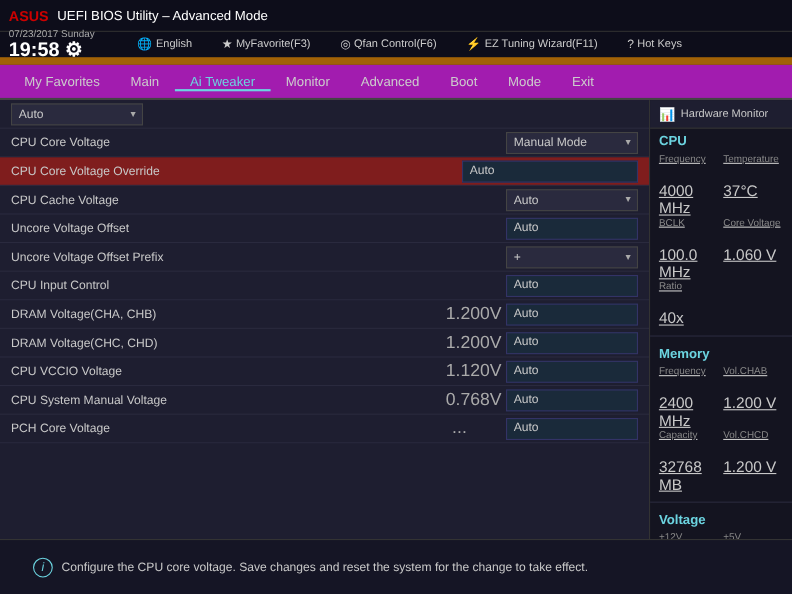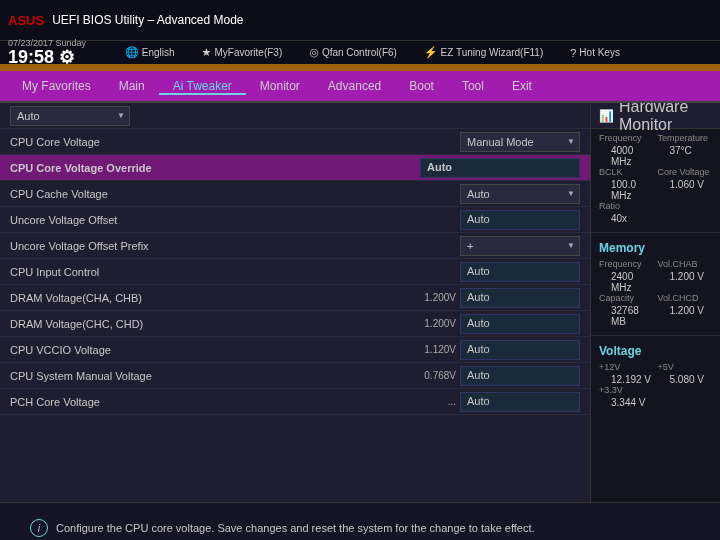--- a/index.html
+++ b/index.html
@@ -9,21 +9,21 @@
       background: #1a1a2e;
       font-family: Arial, sans-serif;
       font-size: 12px;
       color: #c8c8c8;
       overflow: hidden;
     }
 
     
     #top-bar {
       background: #0d0d1a;
-      height: 41px;
+      height: 29px;
       display: flex;
       align-items: center;
       padding: 0 8px;
       border-bottom: 1px solid #333;
     }
     #asus-logo {
       color: #cc0000;
       font-weight: bold;
       font-size: 13px;
       margin-right: 8px;
@@ -103,38 +103,37 @@
     }
 
     .setting-row {
       display: flex;
       align-items: center;
       height: 26px;
       padding: 0 10px;
       border-bottom: 1px solid #2a2a3e;
     }
     .setting-row.highlighted {
-      background: #701a75;
-      font-weight: bold;
+      background: #7f1d1d;
     }
     .setting-label {
       flex: 1;
       font-size: 11px;
       color: #c8c8c8;
     }
     .setting-value-box {
       display: flex;
       align-items: center;
       gap: 4px;
     }
     .setting-prefix {
-      font-size: 10px;
+      font-size: 16px;
       color: #aaa;
       min-width: 45px;
-      text-align: right;
+      text-align: left;
     }
     .dropdown-box {
       background: #2a2a3e;
       border: 1px solid #444;
       color: #c8c8c8;
       font-size: 11px;
       padding: 2px 20px 2px 6px;
       min-width: 120px;
       position: relative;
       display: inline-flex;
@@ -221,44 +220,44 @@
       background: #1e1e30;
       padding: 4px 8px;
       display: flex;
       align-items: center;
       gap: 5px;
       border-bottom: 1px solid #333;
       height: 26px;
     }
     .hw-title {
       color: #c8c8c8;
-      font-size: 16px;
+      font-size: 10px;
     }
     .hw-section {
       padding: 4px 8px;
     }
     .hw-section-title {
       color: #6cd4e0;
       font-size: 12px;
       margin-bottom: 4px;
       font-weight: bold;
     }
     .hw-grid {
       display: grid;
       grid-template-columns: 1fr 1fr;
-      gap: 2px 4px;
+      gap: 16px 4px;
+      text-decoration: underline;
     }
     .hw-label {
       font-size: 9px;
       color: #888;
     }
     .hw-value {
-      font-size: 10px;
-      color: #c8c8c8;
-      margin-left: 12px;
+      font-size: 14px;
+      color: #c8c8c8;
     }
     .hw-divider {
       border: none;
       border-top: 1px solid #2a2a3e;
       margin: 4px 0;
     }
 
     .second-bar-left {
       display: flex;
       align-items: center;
@@ -308,21 +307,21 @@
   </div>
 </div>
 
 <div id="main-nav">
 <div class="nav-item">My Favorites</div>
     <div class="nav-item">Main</div>
     <div class="nav-item active">Ai Tweaker</div>
     <div class="nav-item">Monitor</div>
     <div class="nav-item">Advanced</div>
     <div class="nav-item">Boot</div>
-    <div class="nav-item">Tool</div>
+    <div class="nav-item">Mode</div>
     <div class="nav-item">Exit</div>
   </div>
 
 <div id="content-area">
 
   <div id="left-panel">
   <div class="setting-row">
         <div class="setting-value-box">
           <div class="dropdown-box">Auto</div>
         </div>
@@ -400,20 +399,21 @@
       </div>
     </div>
 
   <div id="right-panel">
     <div id="hw-monitor-header">
       <span style="color:#6cd4e0;font-size:12px;">📊</span>
       <span class="hw-title">Hardware Monitor</span>
     </div>
     <div id="hw-monitor-body">
     <div class="hw-section">
+          <div class="hw-section-title">CPU</div>
           <div class="hw-grid">
             <div class="hw-label">Frequency</div>
             <div class="hw-label">Temperature</div>
             <div class="hw-value">4000 MHz</div>
             <div class="hw-value">37°C</div>
           </div>
           <div class="hw-grid">
             <div class="hw-label">BCLK</div>
             <div class="hw-label">Core Voltage</div>
             <div class="hw-value">100.0 MHz</div>

